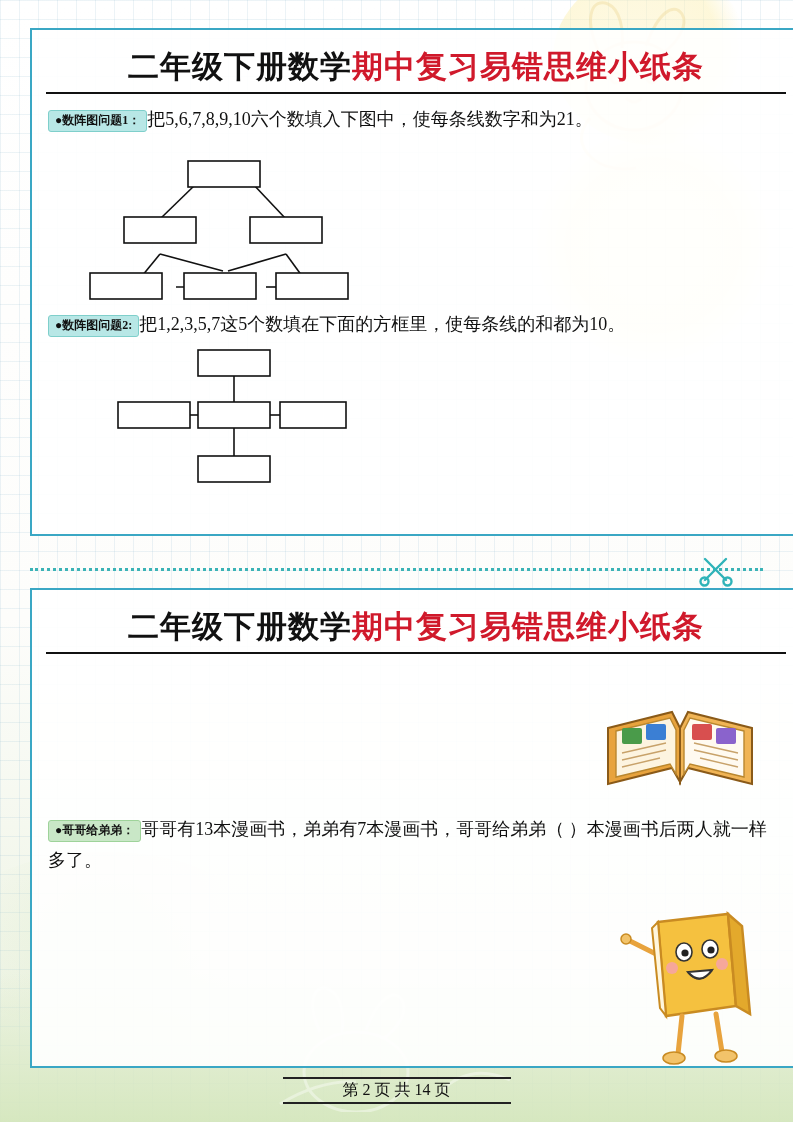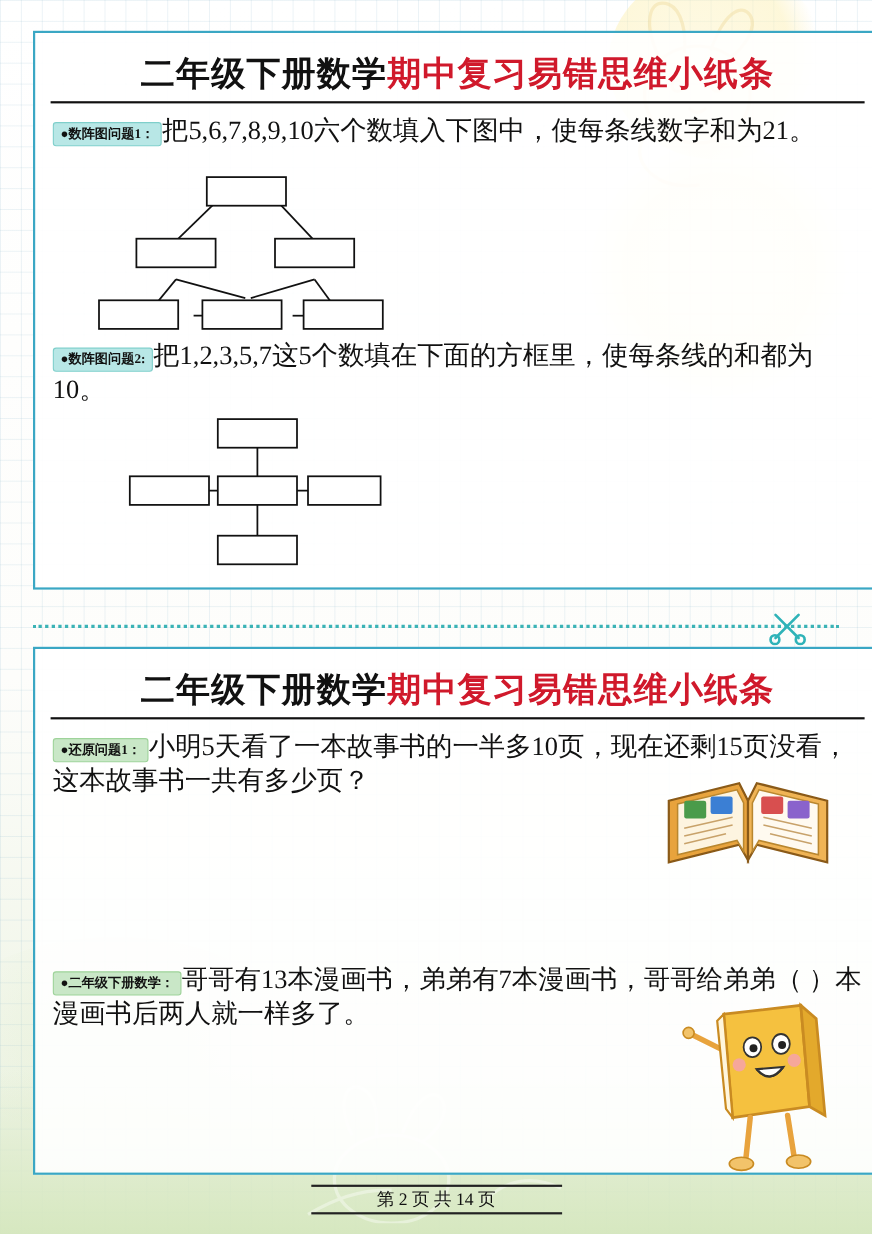--- a/index.html
+++ b/index.html
@@ -114,21 +114,21 @@
     font-weight: bold;
     color: #111;
     vertical-align: middle;
     white-space: nowrap;
   }
   .q-label.green {
     background: #c9e7c7;
     border-color: #9ed39a;
   }
   .q-text {
-    font-size: 24px;
+    font-size: 18px;
     color: #111;
     line-height: 31px;
     text-align: center;
   }
   .q-block { margin-bottom: 4px; }
 
   
   .diagram { position: relative; }
   .diagram svg { display: block; }
 
@@ -285,23 +285,20 @@
 
 <div class="card card-bottom">
   <div class="title-row">
     <div class="title">
       <span class="black">二年级下册数学</span><span class="red">期中复习易错思维小纸条</span>
     </div>
   </div>
 
   <div class="body-area">
 
-    <div class="q-block">
-      <span class="q-label green">●还原问题1：</span><span class="q-text">小明5天看了一本故事书的一半多10页，现在还剩15页没看，这本故事书一共有多少页？</span>
-    </div>
 
     <svg class="illus illus-book" width="160" height="95" viewBox="0 0 160 95">
       <g>
         <path d="M8 30 L72 14 L80 30 L80 84 L72 70 L8 86 Z" fill="#e8a33d" stroke="#8a5a18" stroke-width="2"></path>
         <path d="M152 30 L88 14 L80 30 L80 84 L88 70 L152 86 Z" fill="#f0b455" stroke="#8a5a18" stroke-width="2"></path>
         <path d="M16 33 L70 20 L76 32 L76 76 L70 66 L16 79 Z" fill="#fdf4e0" stroke="#b9872f" stroke-width="1.4"></path>
         <path d="M144 33 L90 20 L84 32 L84 76 L90 66 L144 79 Z" fill="#fffaf0" stroke="#b9872f" stroke-width="1.4"></path>
         <rect x="22" y="30" width="20" height="16" rx="2" fill="#4a9b4a"></rect>
         <rect x="46" y="26" width="20" height="16" rx="2" fill="#3b7fd4"></rect>
         <rect x="92" y="26" width="20" height="16" rx="2" fill="#d84f4f"></rect>
@@ -311,21 +308,21 @@
           <line x1="22" y1="62" x2="66" y2="52"></line>
           <line x1="22" y1="69" x2="60" y2="60"></line>
           <line x1="94" y1="45" x2="138" y2="55"></line>
           <line x1="94" y1="52" x2="138" y2="62"></line>
           <line x1="100" y1="60" x2="138" y2="69"></line>
         </g>
       </g>
     </svg>
 
     <div class="q-block" style="margin-top:150px;">
-      <span class="q-label green">●二年级下册数学：</span><span class="q-text">哥哥有13本漫画书，弟弟有7本漫画书，哥哥给弟弟（    ）本漫画书后两人就一样多了。</span>
+      <span class="q-label green">●哥哥给弟弟：</span><span class="q-text">哥哥有13本漫画书，弟弟有7本漫画书，哥哥给弟弟（    ）本漫画书后两人就一样多了。</span>
     </div>
 
     <svg class="illus illus-mascot" width="150" height="175" viewBox="0 0 150 175">
       <g>
 
         <path d="M40 58 L12 44" stroke="#e8a33d" stroke-width="5" stroke-linecap="round" fill="none"></path>
         <circle cx="10" cy="43" r="5" fill="#f2c36a" stroke="#c98b22" stroke-width="1.5"></circle>
 
         <path d="M42 26 L112 18 L120 110 L50 120 Z" fill="#f5c13f" stroke="#c98b22" stroke-width="2.5"></path>
         <path d="M112 18 L126 30 L134 118 L120 110 Z" fill="#e3a92c" stroke="#c98b22" stroke-width="2.5"></path>

